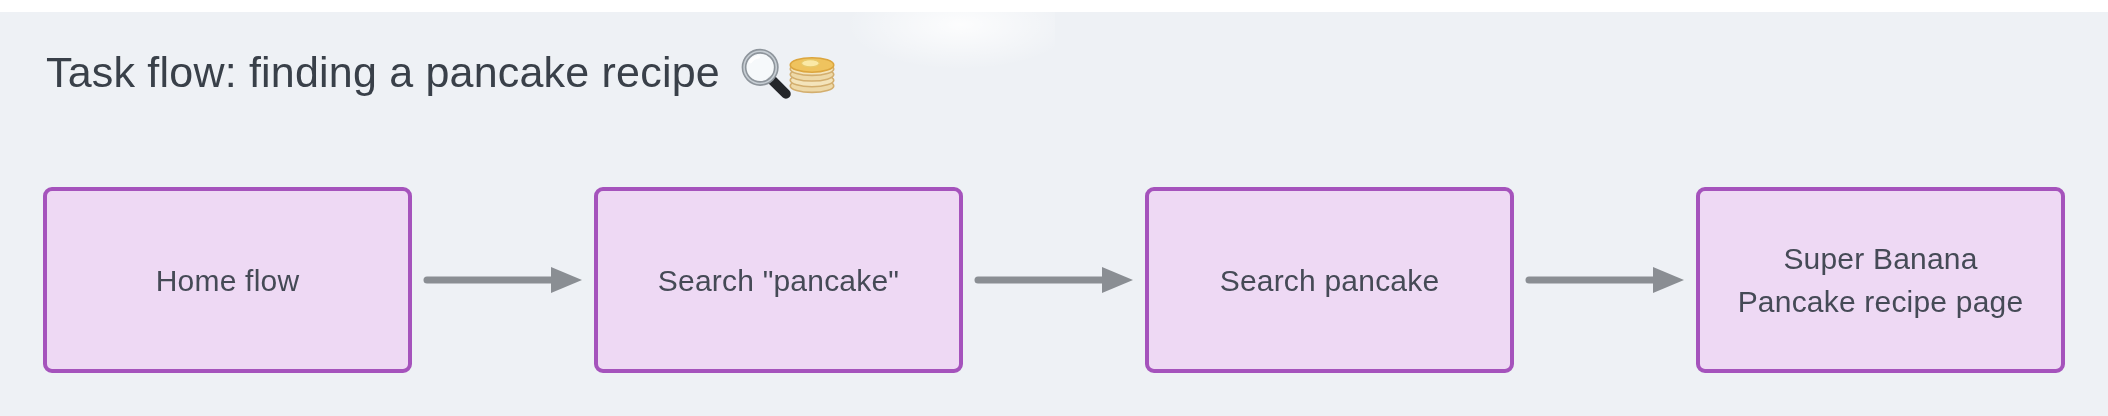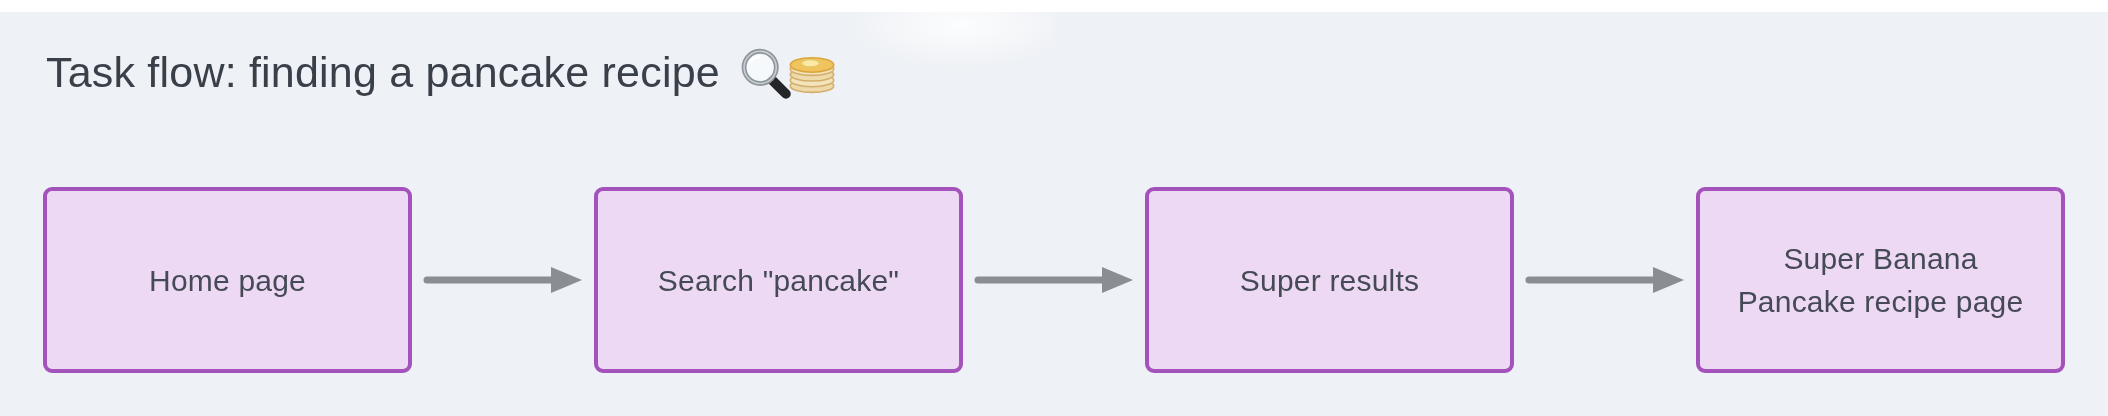--- a/index.html
+++ b/index.html
@@ -116,21 +116,21 @@
         <ellipse cx="36" cy="26" rx="27" ry="9" fill="#efc35e" stroke="#dca63f" stroke-width="2"></ellipse>
         <ellipse cx="34" cy="24" rx="11" ry="4.5" fill="#fbe9a6" stroke="#e7c96a" stroke-width="1.5"></ellipse>
       </svg>
     </span>
   </span>
 </div>
 
 <div class="flow-row">
 
   <div class="node">
-    <span class="line">Home page</span>
+    <span class="line">Home flow</span>
   </div>
 
   <div class="connector">
     <span>
       <svg width="162" height="32" viewBox="0 0 162 32">
         <line x1="5" y1="16" x2="132" y2="16" stroke="#8a8e93" stroke-width="7" stroke-linecap="round"></line>
         <polygon points="129,3 160,16 129,29" fill="#8a8e93"></polygon>
       </svg>
     </span>
   </div>
@@ -142,21 +142,21 @@
   <div class="connector">
     <span>
       <svg width="162" height="32" viewBox="0 0 162 32">
         <line x1="5" y1="16" x2="132" y2="16" stroke="#8a8e93" stroke-width="7" stroke-linecap="round"></line>
         <polygon points="129,3 160,16 129,29" fill="#8a8e93"></polygon>
       </svg>
     </span>
   </div>
 
   <div class="node">
-    <span class="line">Super results</span>
+    <span class="line">Search pancake</span>
   </div>
 
   <div class="connector">
     <span>
       <svg width="162" height="32" viewBox="0 0 162 32">
         <line x1="5" y1="16" x2="132" y2="16" stroke="#8a8e93" stroke-width="7" stroke-linecap="round"></line>
         <polygon points="129,3 160,16 129,29" fill="#8a8e93"></polygon>
       </svg>
     </span>
   </div>

